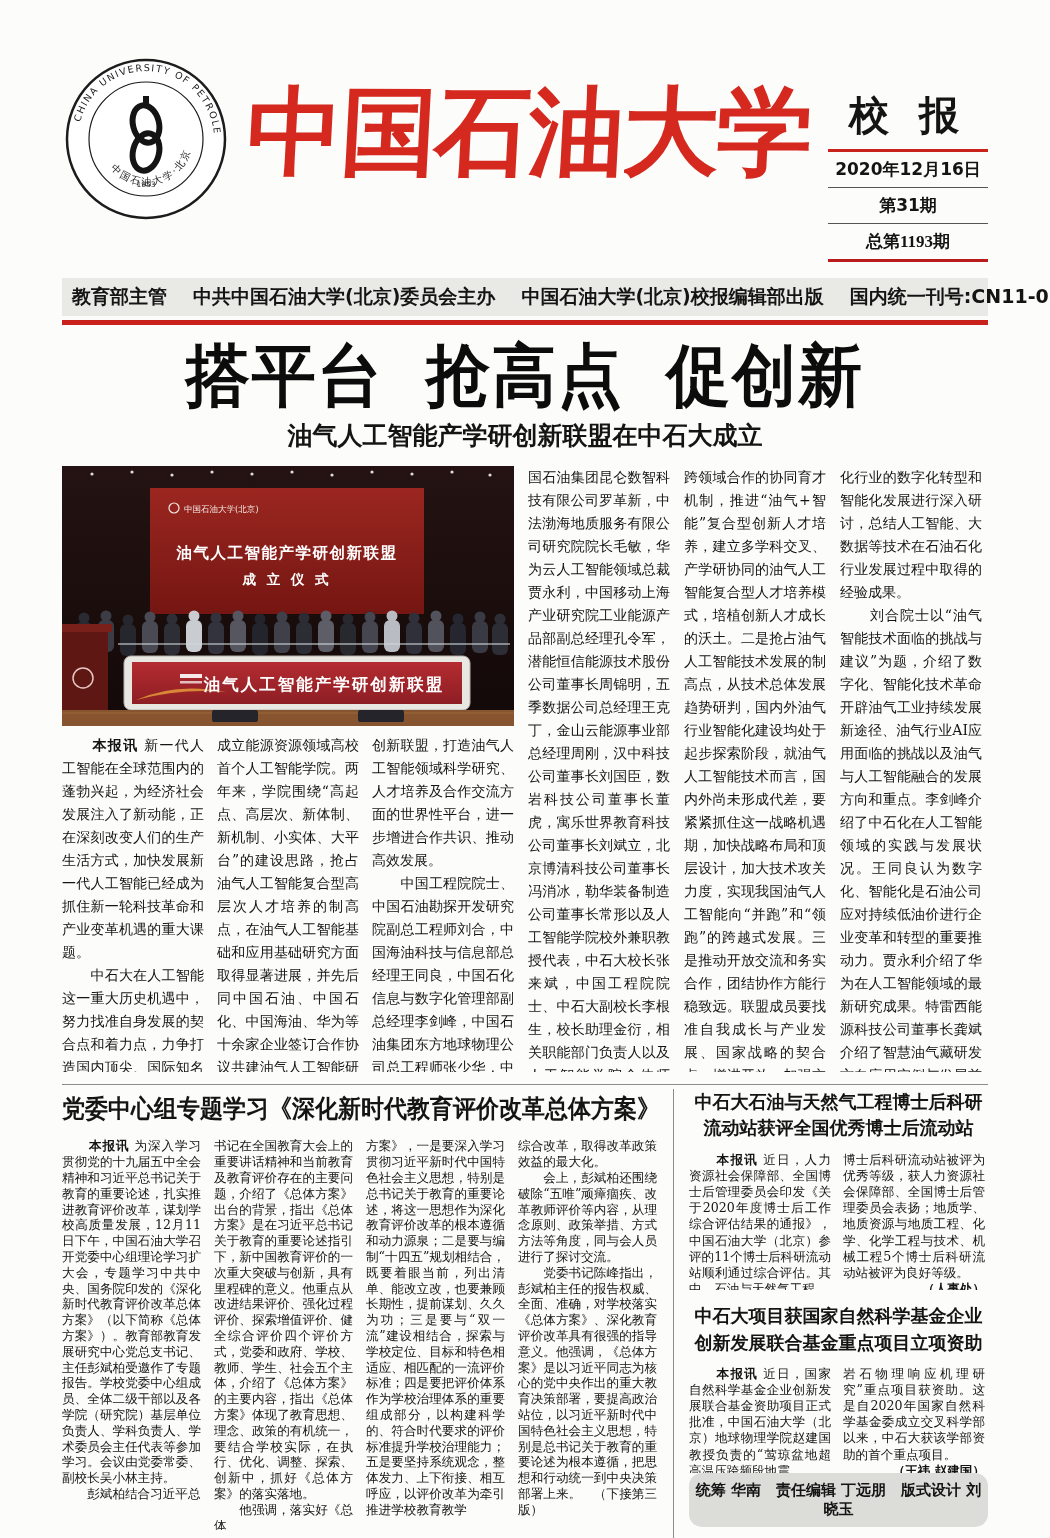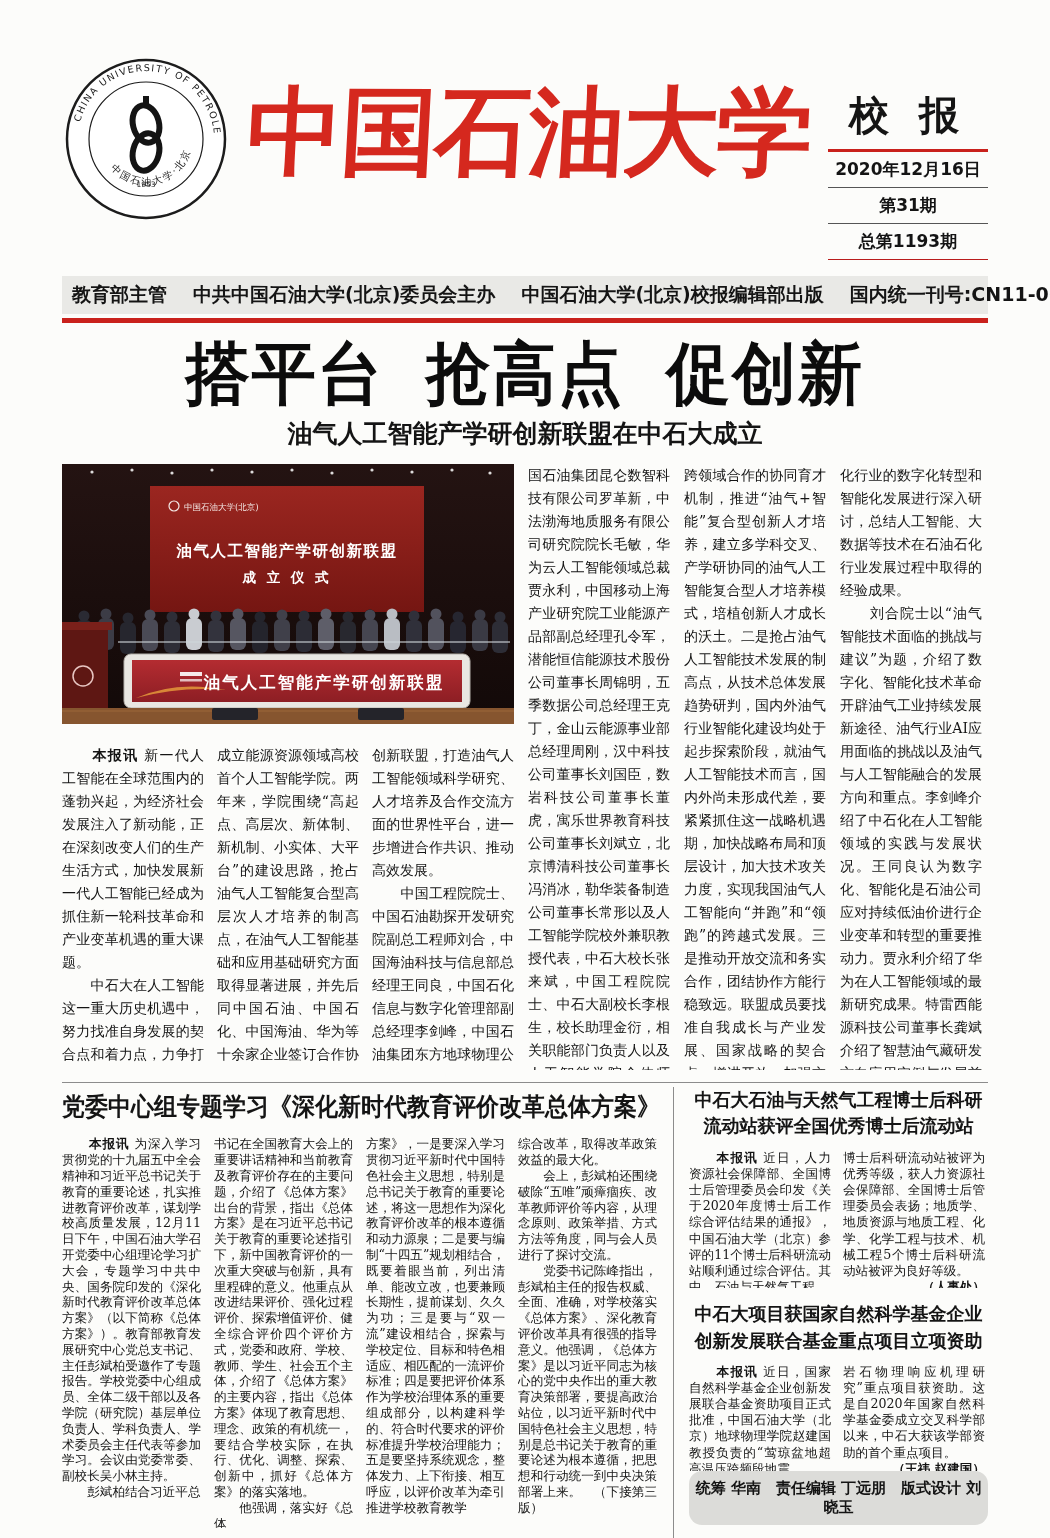--- a/index.html
+++ b/index.html
@@ -7,35 +7,35 @@
         padding:54px 62px 0;font-family:"DejaVu Serif",serif;color:#141414;position:relative;overflow:hidden;}
 
   
   .header{display:flex;align-items:flex-start;}
   .logo{width:168px;height:170px;flex:none;}
   .masthead-title{flex:1;text-align:center;color:#d5281e;font-weight:900;font-size:96px;line-height:1.5;
         font-family:"DejaVu Serif",serif;letter-spacing:-2px;transform:skewX(-3deg);margin-top:6px;white-space:nowrap;}
   .issue-box{width:160px;flex:none;text-align:center;font-family:"DejaVu Sans",sans-serif;margin-top:34px;}
   .paper-name{font-size:40px;font-weight:900;letter-spacing:8px;padding-bottom:6px;border-bottom:3px solid #c9211c;}
   .issue-row{font-size:17px;font-weight:700;padding:6px 0;border-bottom:1px solid #555;}
-  .issue-row:last-child{border-bottom:1px solid #b91c1c;}
+  .issue-row:last-child{border-bottom:3px solid #b91c1c;font-family:Liberation Serif, serif;}
 
   
   .info-bar{margin-top:16px;background:#e9e9e6;padding:6px 10px;display:flex;gap:26px;justify-content:space-between;
         font-family:"DejaVu Sans",sans-serif;font-weight:700;font-size:19px;white-space:nowrap;}
   .red-rule{height:5px;background:#c9211c;margin-top:4px;}
 
   
   .headline{font-family:"DejaVu Sans",sans-serif;font-weight:900;font-size:64px;line-height:1.1;
         text-align:center;margin:16px 0 6px;letter-spacing:2px;word-spacing:18px;color:#0c0c0c;transform:scaleY(1.06);}
   .subheadline{font-family:"DejaVu Sans",sans-serif;font-weight:700;font-size:25px;text-align:center;margin:8px 0 14px;}
 
   
   .article{display:flex;gap:14px;height:606px;overflow:hidden;}
-  .left-wrap{width:452px;flex:none;display:flex;flex-direction:column;gap:12px;}
+  .left-wrap{width:452px;flex:none;display:flex;flex-direction:column;}
   .photo{width:452px;height:260px;flex:none;margin-bottom:8px;}
   .cols3{display:flex;gap:13px;flex:1;overflow:hidden;}
   .right-wrap{display:flex;gap:14px;flex:1;overflow:hidden;}
   .acol{width:142px;flex:none;font-size:14px;line-height:23px;text-align:justify;white-space:pre-wrap;overflow:hidden;}
   .lead-in{font-weight:700;font-family:"DejaVu Sans",sans-serif;}
 
   
   .bottom{border-top:1px solid #8c8c8c;margin-top:12px;padding-top:4px;display:flex;height:452px;overflow:hidden;}
   .bottom-left{width:596px;flex:none;}
   .bl-headline{font-family:"DejaVu Sans",sans-serif;font-weight:900;font-size:23px;text-align:center;

